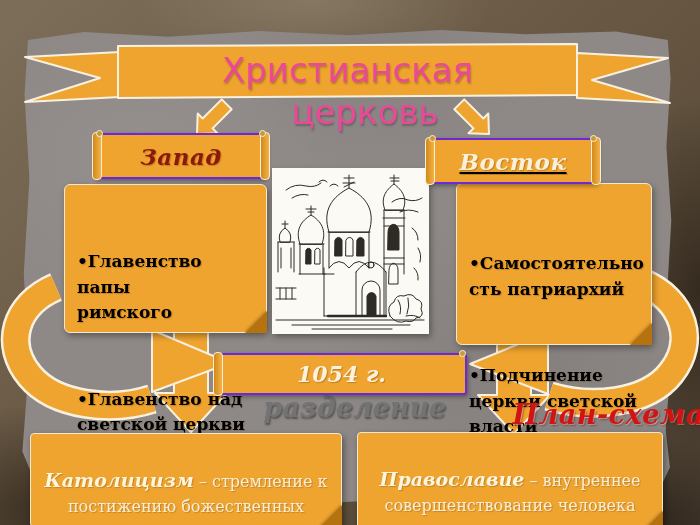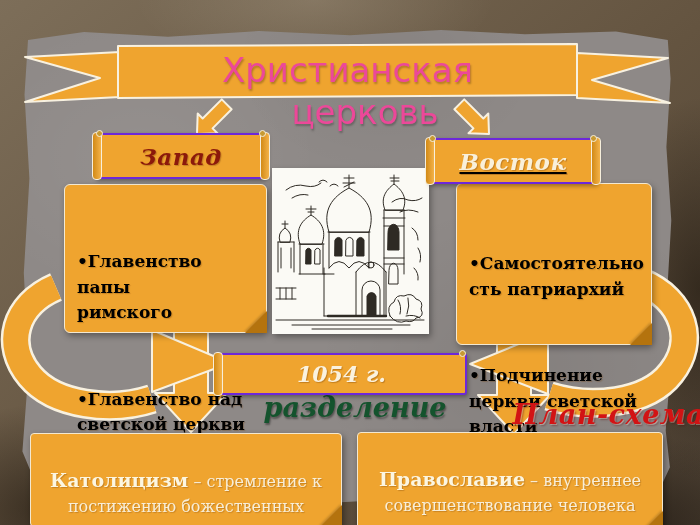--- a/index.html
+++ b/index.html
@@ -53,29 +53,29 @@
   .fold{position:absolute;right:-1px;bottom:-1px;width:0;height:0;border-style:solid;
     border-width:0 0 22px 22px;border-color:transparent transparent #b4730e transparent;
     filter:drop-shadow(-1px -1px 1px rgba(0,0,0,.2));}
   .bullets{padding:13px 12px;}
   #church{position:absolute;left:272px;top:168px;width:157px;height:166px;z-index:3;
     background:#fbfaf5;box-shadow:2px 3px 6px rgba(0,0,0,.35);}
   #bar1054{left:216px;top:353px;width:247px;height:38px;z-index:4;}
   #bar1054 .year{font-weight:bold;font-style:italic;font-size:22px;color:#faf2df;
     text-shadow:1px 1px 1px rgba(110,55,0,.35);}
   #lbl-razdel{left:230px;top:392px;width:250px;text-align:center;z-index:3;
-    font-weight:bold;font-style:italic;font-size:27px;color:#14532d;
+    font-weight:bold;font-style:italic;font-size:27px;color:#737373;
     text-shadow:1px 2px 2px rgba(0,0,0,.4);}
   .bottombox{
     position:absolute;background:#efa42f;border:1.5px solid #f3e8d0;border-radius:4px;
     box-shadow:2px 3px 6px rgba(0,0,0,.4);z-index:3;text-align:center;
     color:#f8eed8;font-size:16px;line-height:1.55;white-space:pre-line;padding:7px 4px;
     text-shadow:1px 1px 1px rgba(110,55,0,.3);
   }
-  .term{font-weight:bold;font-size:19px;color:#fcf6e1;}
+  .term{font-weight:bold;font-style:italic;font-size:19px;color:#fcf6e1;}
   #watermark{right:-4px;top:399px;z-index:5;font-weight:bold;font-style:italic;
     font-size:27px;color:#d21314;letter-spacing:.5px;
     text-shadow:1px 1px 0 rgba(255,235,220,.35), 2px 2px 2px rgba(90,0,0,.35);}
 </style>
 </head>
 <body>
 
 <div class="slide"></div>
 
 <svg id="graphics" width="700" height="525" viewBox="0 0 700 525">

